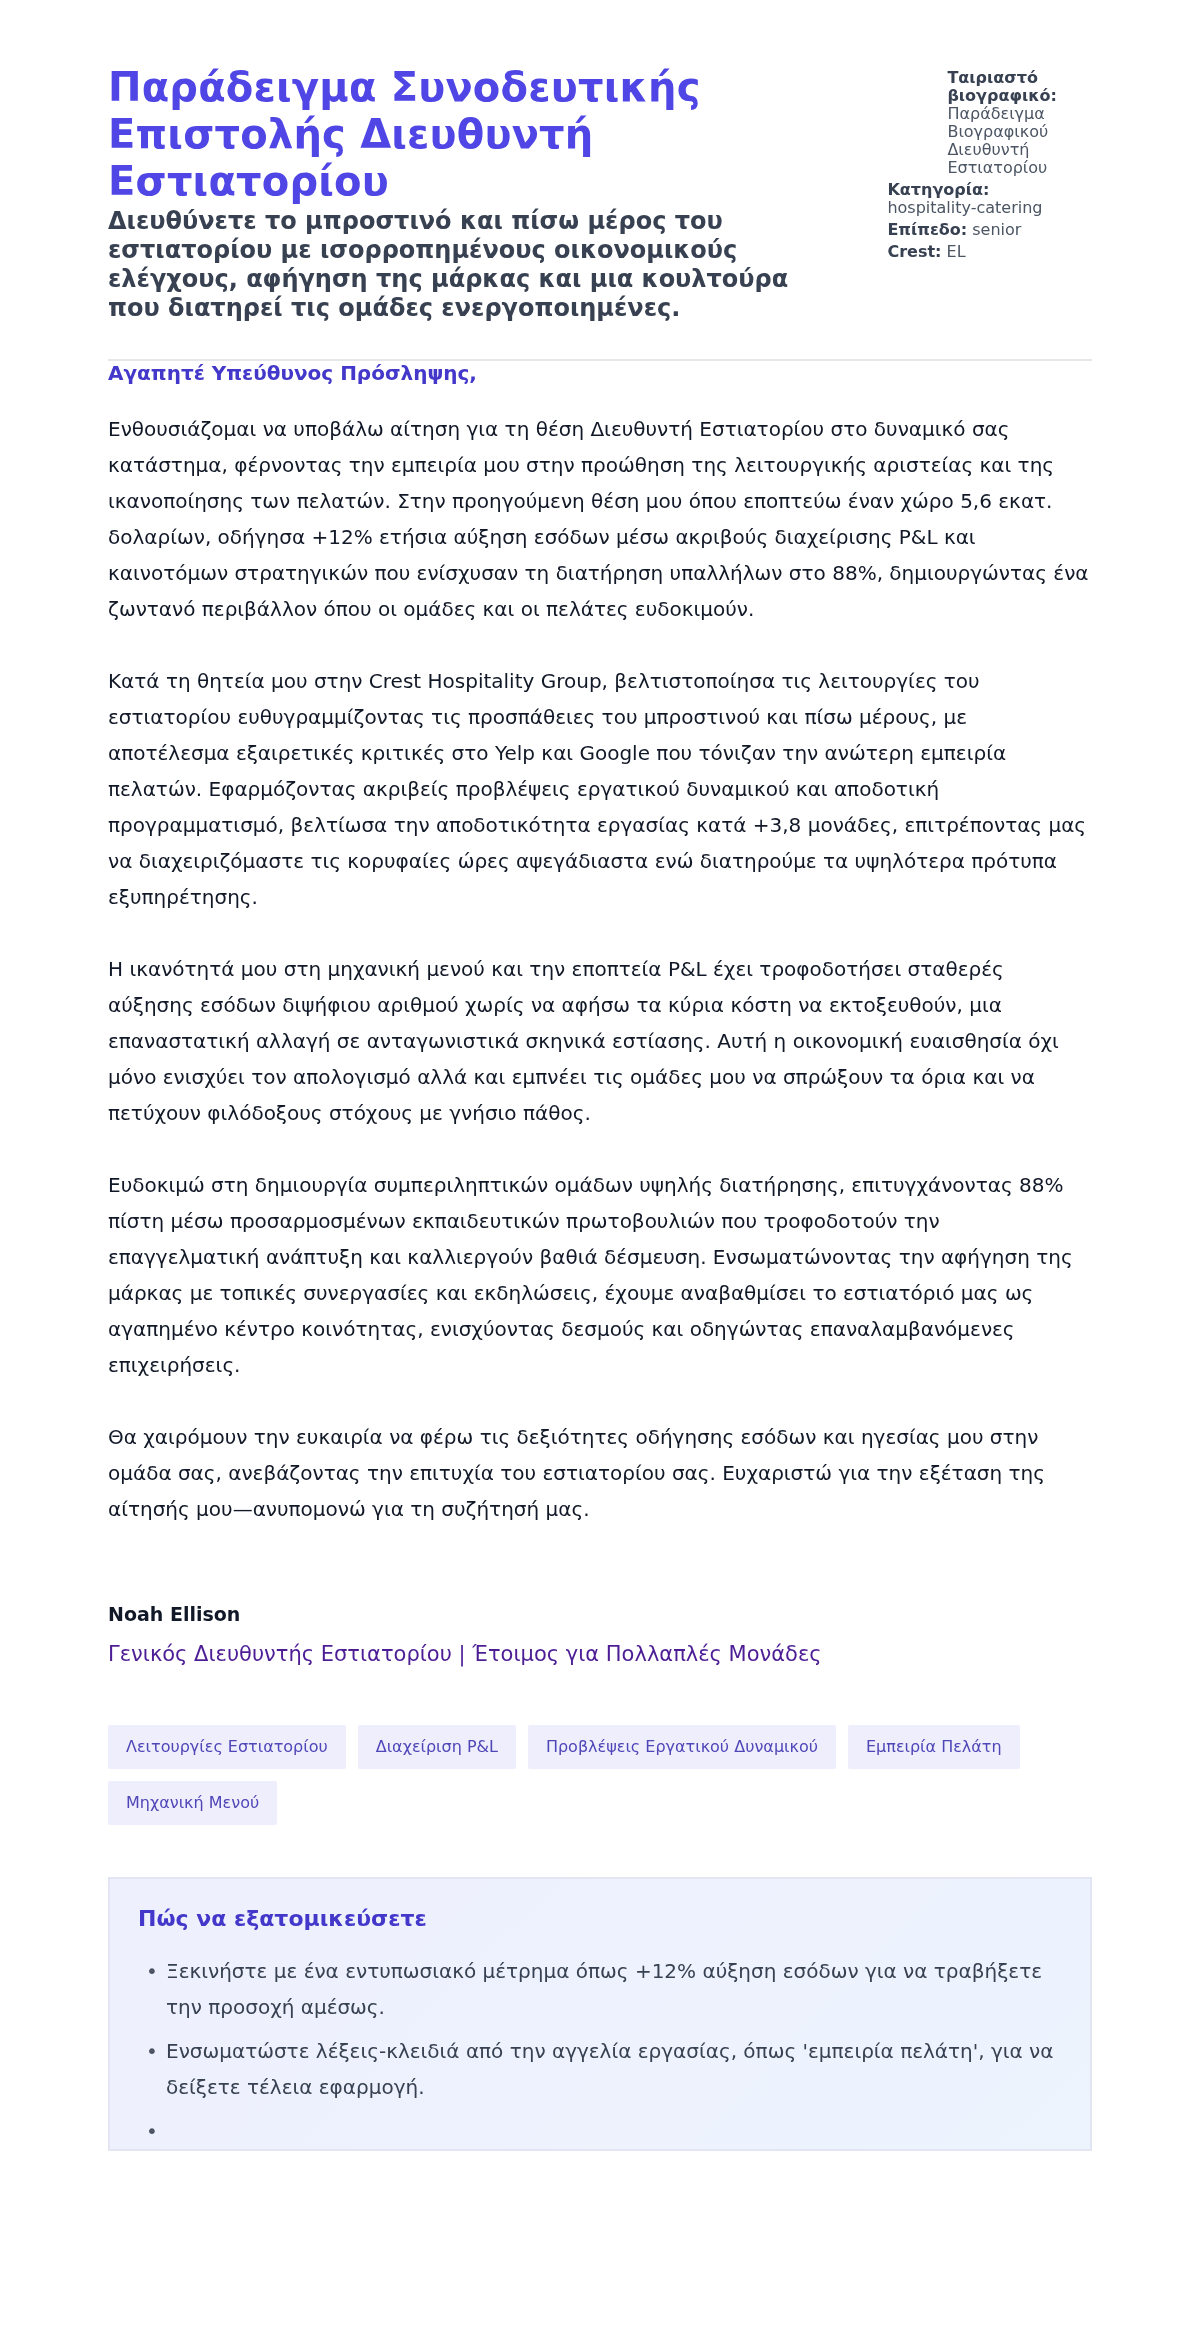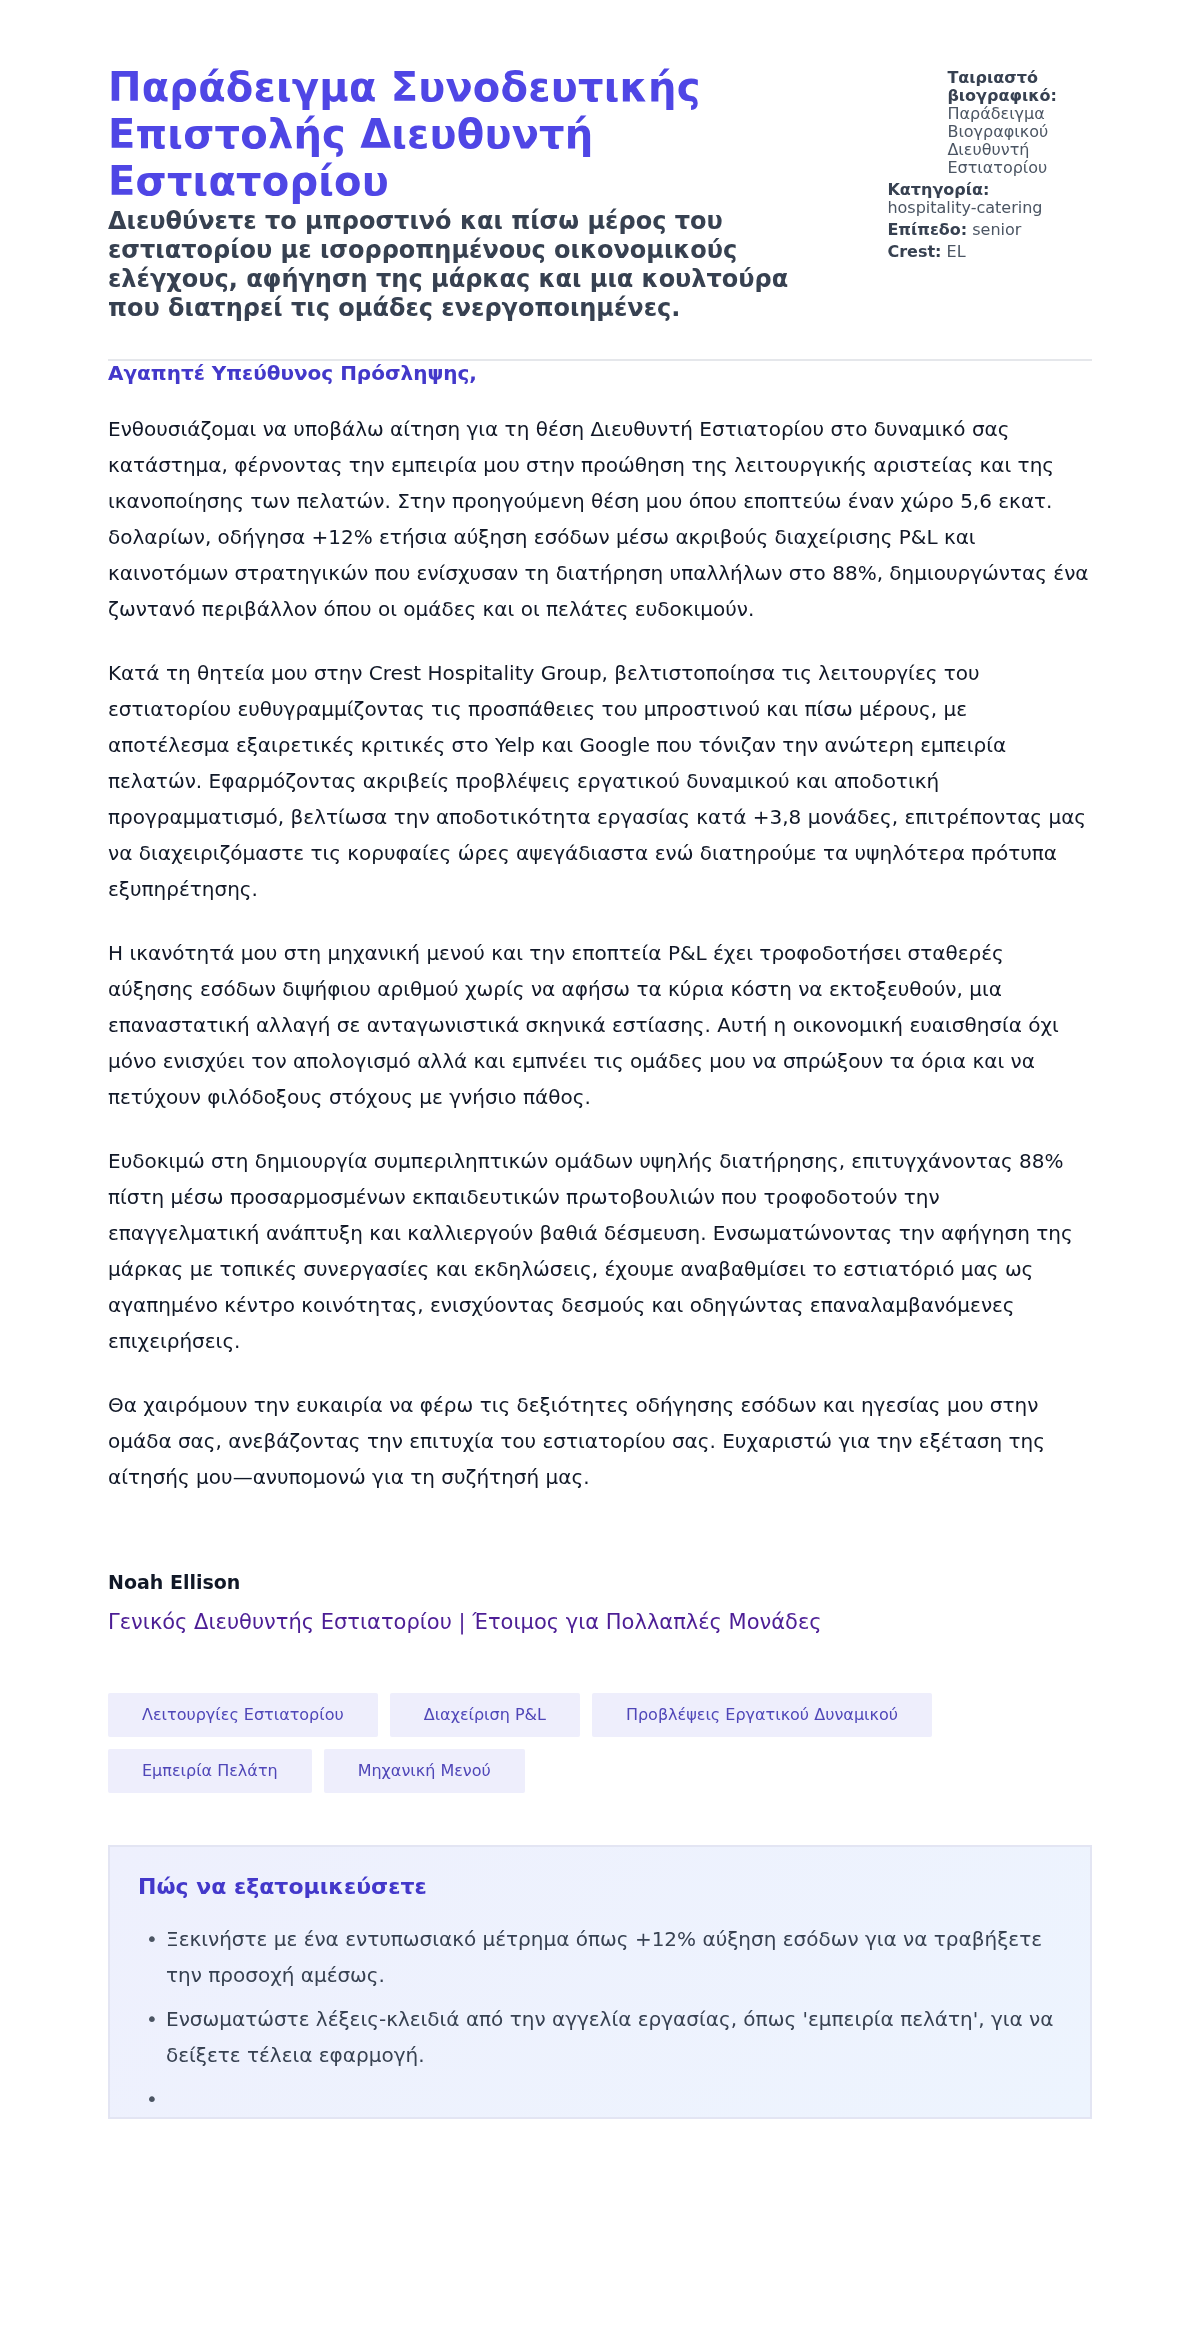--- a/index.html
+++ b/index.html
@@ -53,21 +53,21 @@
   .meta-row.narrow { padding-left: 60px; }
 
   
   .salutation {
     font-weight: bold;
     font-size: 20px;
     line-height: 24px;
     color: #4338ca;
   }
   .body-para {
-    margin-top: 28px;
+    margin-top: 36px;
     font-size: 20px;
     line-height: 36px;
     color: #111827;
   }
   .body-para.first { margin-top: 26px; }
   .signature { margin-top: 74px; }
   .sig-name {
     font-weight: bold;
     font-size: 19px;
     line-height: 26px;
@@ -86,21 +86,21 @@
     display: flex;
     flex-wrap: wrap;
     gap: 12px;
     width: 984px;
   }
   .tag {
     background: #eeeefc;
     color: #4f46b8;
     font-size: 16px;
     line-height: 20px;
-    padding: 12px 34px;
+    padding: 12px 18px;
     border-radius: 2px;
   }
 
   
   .tips {
     margin-top: 52px;
     border: 2px solid #e3e5f3;
     background: linear-gradient(135deg, #eef0fd 0%, #edf4fe 100%);
     padding: 26px 28px 36px 28px;
   }

